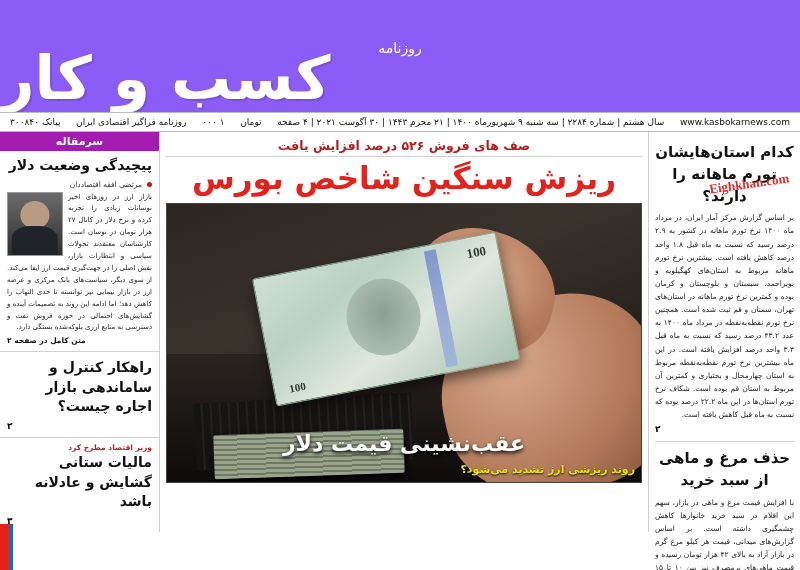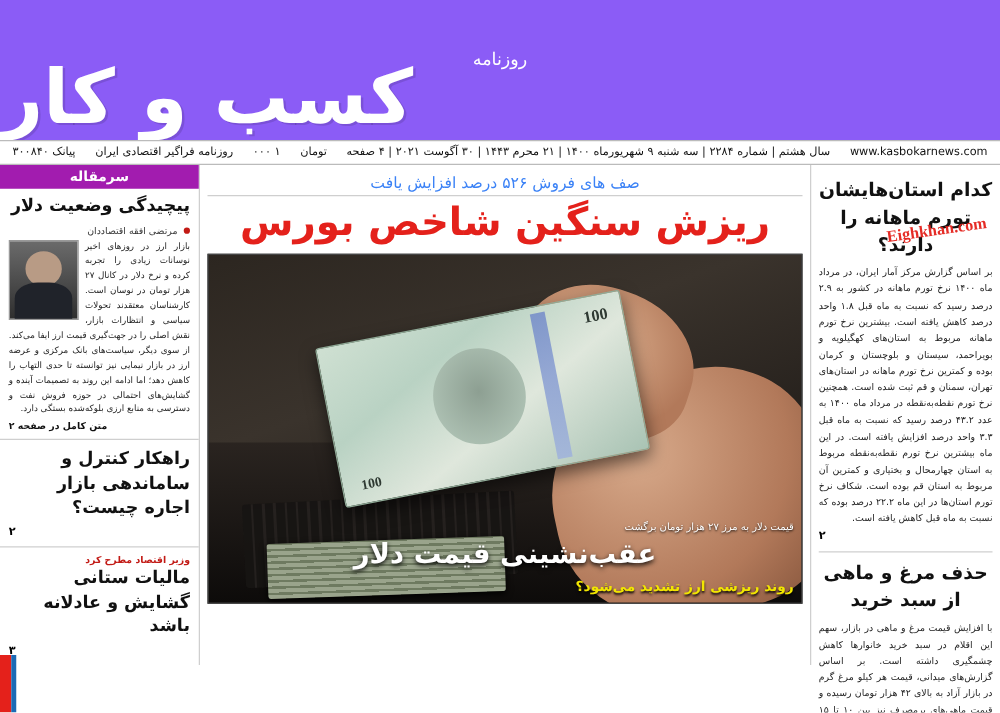--- a/index.html
+++ b/index.html
@@ -62,21 +62,21 @@
   }
   .lead-body{
     font-size:7.5px;line-height:1.75;color:#222;text-align:justify;
     column-count:1;
   }
   .readmore{font-size:9px;font-weight:bold;text-align:left;margin-top:3px;}
   .hr-thin{border:0;border-top:1px solid #cfcfcf;margin:7px 0 6px;}
 
   
   .ov-headline{
-    font-size:12.5px;font-weight:normal;text-align:center;color:#3b82f6;margin:3px 0 2px;
+    font-size:12.5px;font-weight:bold;text-align:center;color:#b91c1c;margin:3px 0 2px;
   }
   .rule{border:0;border-top:1px solid #cfcfcf;margin:3px 0;}
   .main-headline{
     font-size:31px;font-weight:bold;color:#e4211b;text-align:center;
     line-height:1.15;margin:4px 0 6px;
   }
   .photo{
     position:relative;width:100%;height:280px;overflow:hidden;background:#1a1a1a;
     border:1px solid #444;box-sizing:border-box;
   }
@@ -205,21 +205,20 @@
         <div class="ph-kb"></div>
         <div class="ph-stack"></div>
         <div class="ph-hand"></div>
         <div class="ph-hand2"></div>
         <div class="ph-bill">
           <div class="oval"></div>
           <div class="stripe"></div>
           <div class="denom">100</div>
           <div class="denom2">100</div>
         </div>
-        <div class="cap-sub">قیمت دلار به مرز ۲۷ هزار تومان برگشت</div>
         <div class="cap-head">عقب‌نشینی قیمت دلار</div>
         <div class="cap-yellow">روند ریزشی ارز تشدید می‌شود؟</div>
       </div>
     </div>
 
     <div class="col-right">
       <div class="sec-flag">سرمقاله</div>
 
       <div class="rblock">
         <div class="rtitle">پیچیدگی وضعیت دلار</div>

